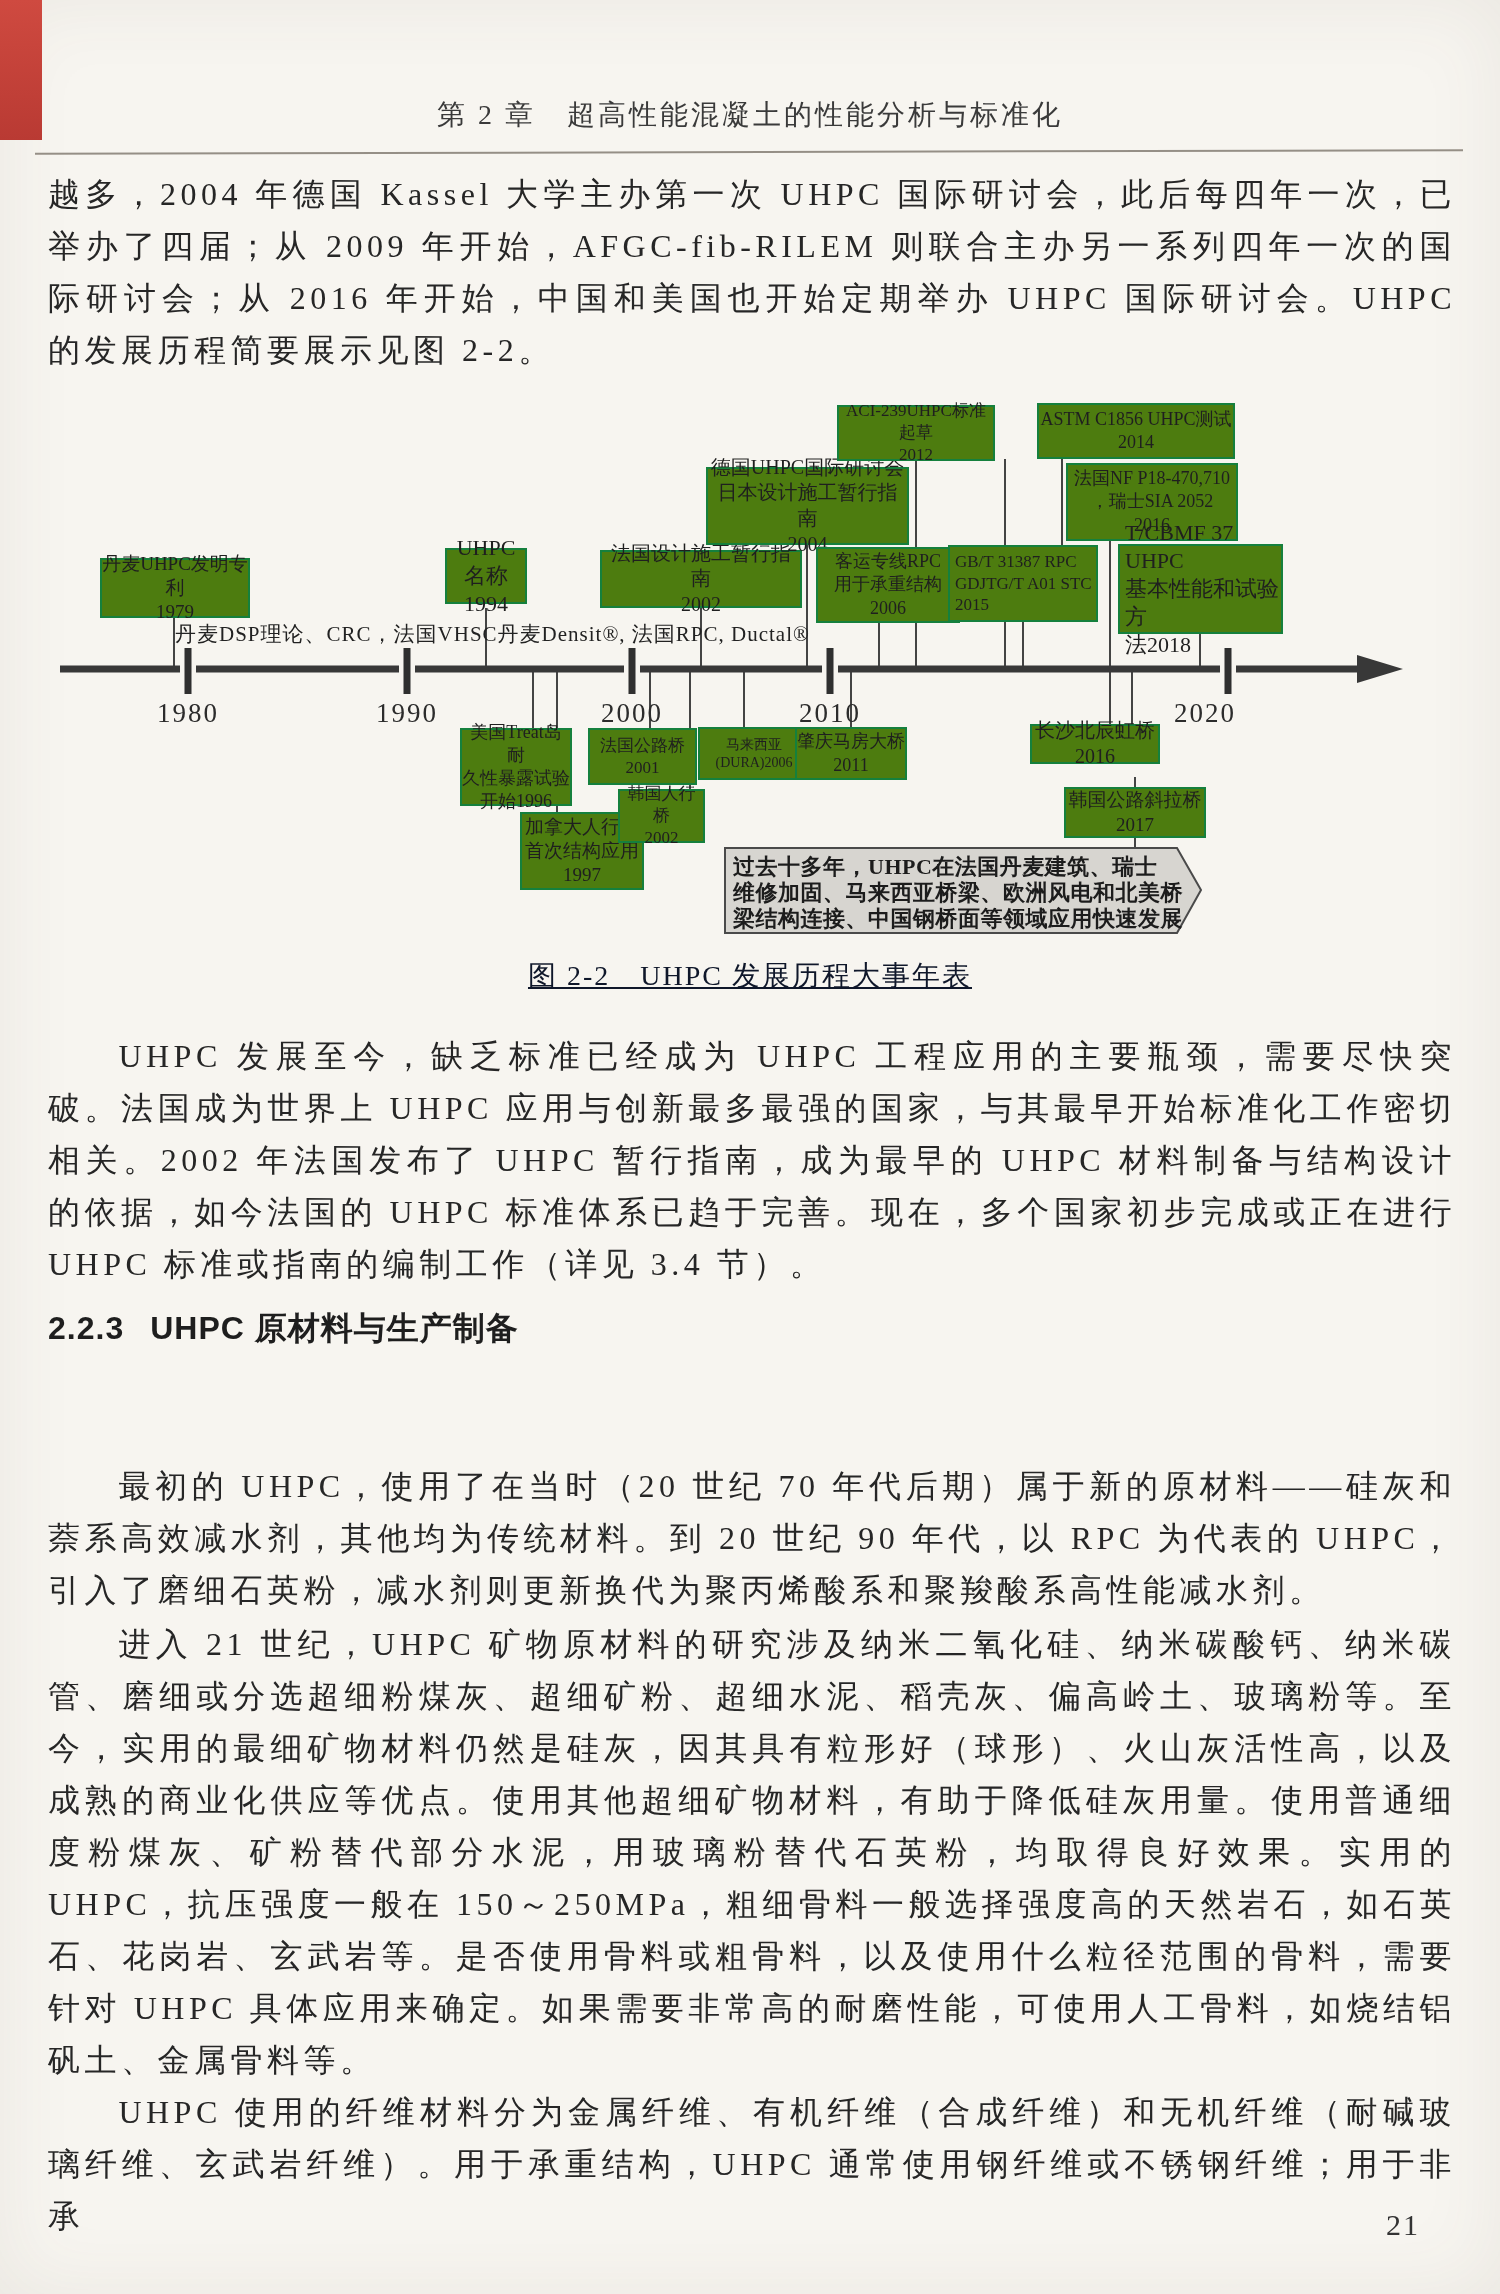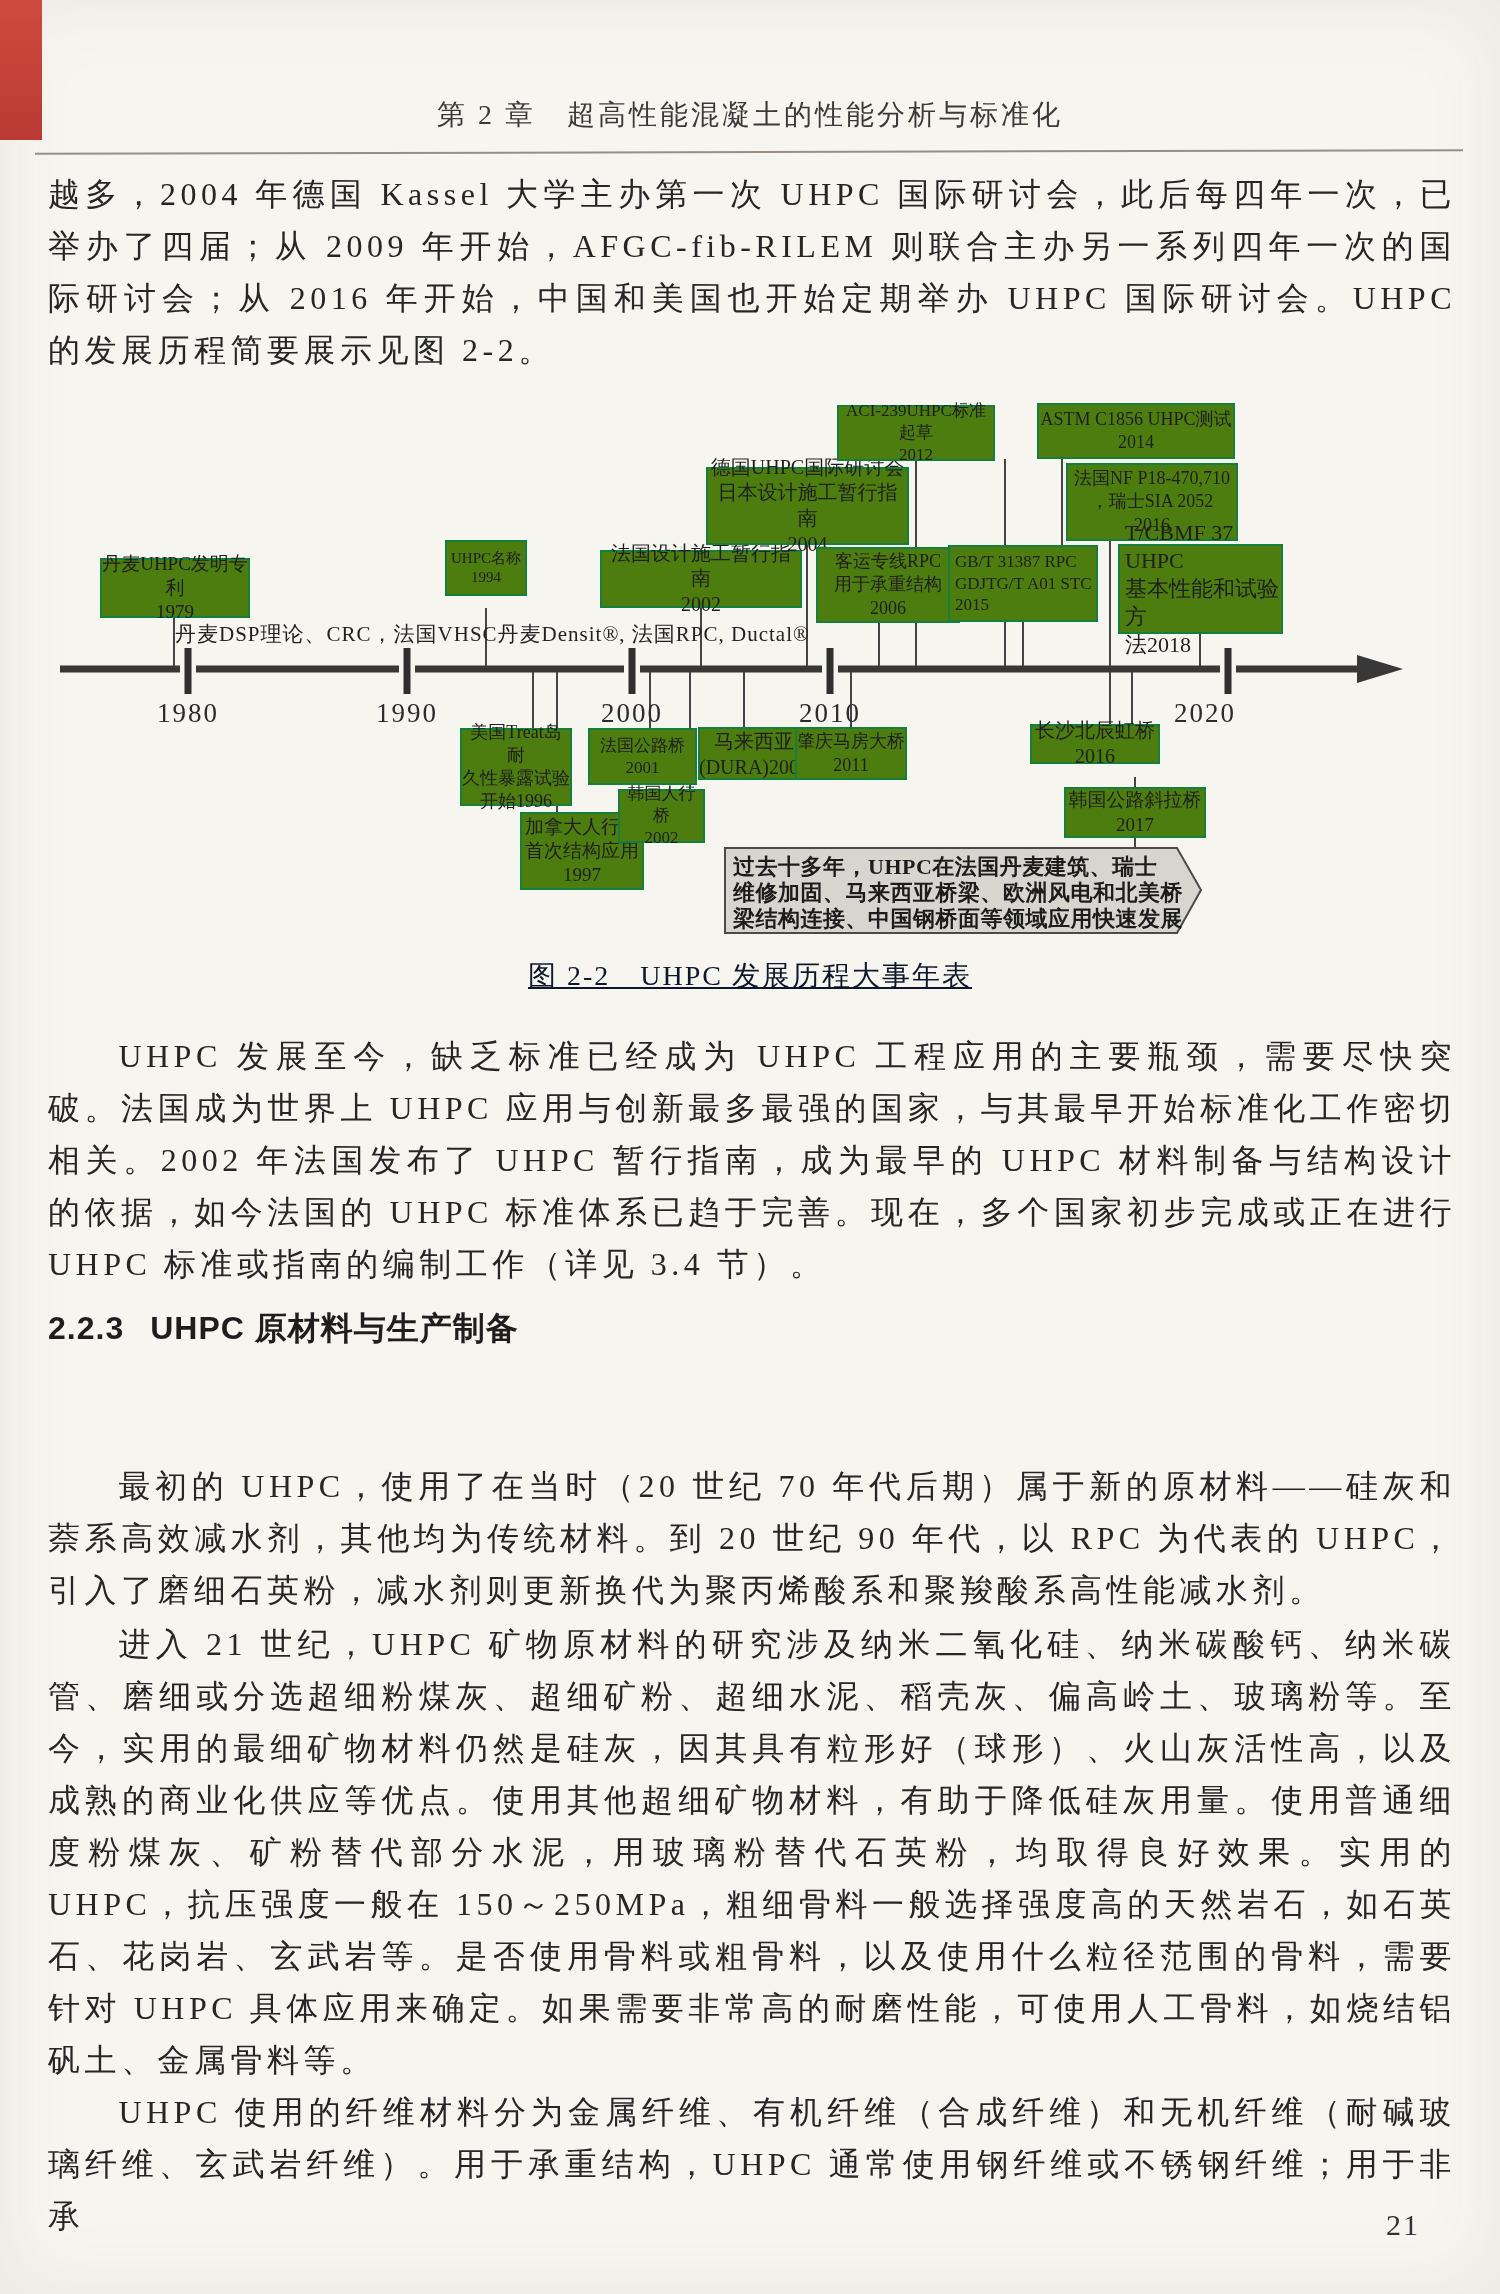--- a/index.html
+++ b/index.html
@@ -123,21 +123,21 @@
         <rect x="1169.5" y="250" width="7" height="46" fill="#2f2f2f"></rect>
       </g>
 
       <polygon points="670,450 1122,450 1146,492 1122,535 670,535" fill="#d7d5d0" stroke="#4a4a4a" stroke-width="2"></polygon>
     </svg>
 
     <div class="event-box" style="left:45px;top:160px;width:150px;height:60px;font-size:19px;">
       <div>丹麦UHPC发明专利</div>
       <div>1979</div>
     </div>
-    <div class="event-box" style="left:390px;top:142px;width:82px;height:56px;font-size:15px;">
+    <div class="event-box" style="left:390px;top:150px;width:82px;height:56px;font-size:22px;">
       <div>UHPC名称</div>
       <div>1994</div>
     </div>
     <div class="event-box" style="left:545px;top:152px;width:202px;height:58px;">
       <div>法国设计施工暂行指南</div>
       <div>2002</div>
     </div>
     <div class="event-box" style="left:651px;top:69px;width:203px;height:78px;">
       <div>德国UHPC国际研讨会</div>
       <div>日本设计施工暂行指南</div>
@@ -191,21 +191,21 @@
       <div>1997</div>
     </div>
     <div class="event-box" style="left:533px;top:330px;width:109px;height:57px;font-size:17px;">
       <div>法国公路桥</div>
       <div>2001</div>
     </div>
     <div class="event-box" style="left:563px;top:391px;width:87px;height:54px;font-size:17px;">
       <div>韩国人行桥</div>
       <div>2002</div>
     </div>
-    <div class="event-box" style="left:643px;top:329px;width:112px;height:53px;font-size:20px;justify-content:space-between;">
+    <div class="event-box" style="left:643px;top:329px;width:112px;height:53px;font-size:14px;">
       <div>马来西亚</div>
       <div>(DURA)2006</div>
     </div>
     <div class="event-box" style="left:740px;top:329px;width:112px;height:53px;font-size:18px;">
       <div>肇庆马房大桥</div>
       <div>2011</div>
     </div>
     <div class="event-box" style="left:975px;top:326px;width:130px;height:40px;font-size:20px;">
       <div>长沙北辰虹桥</div>
       <div>2016</div>

